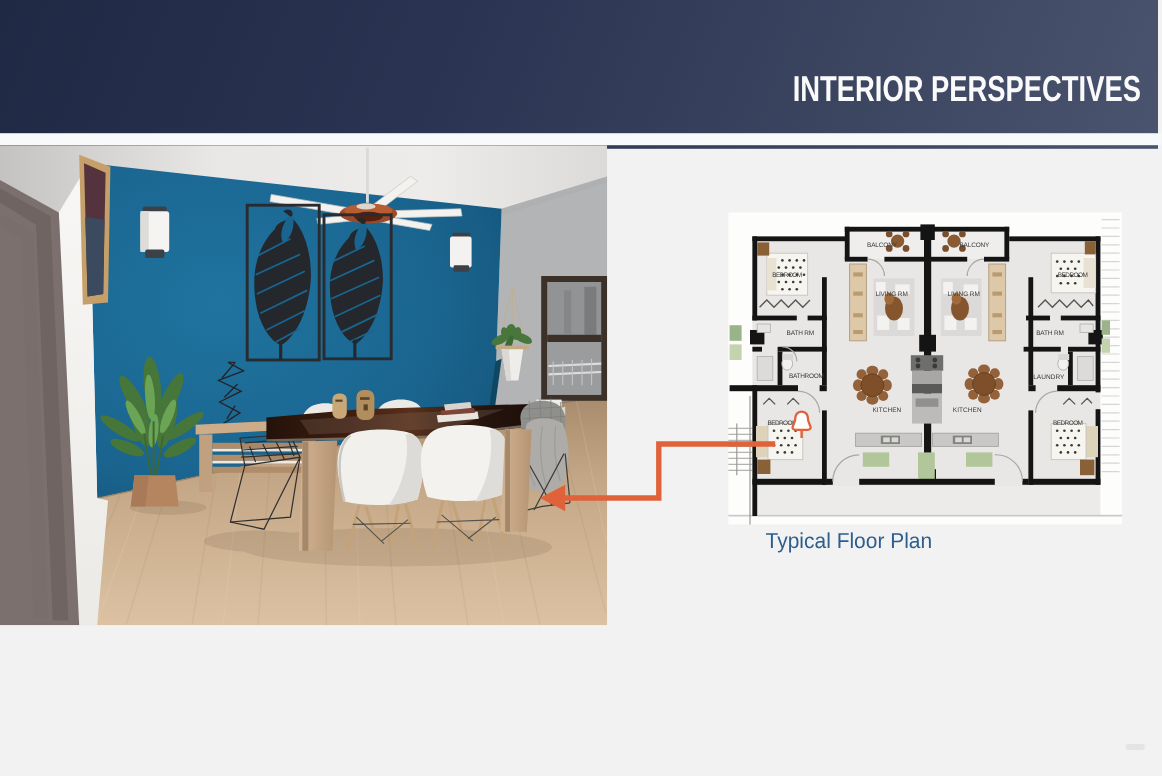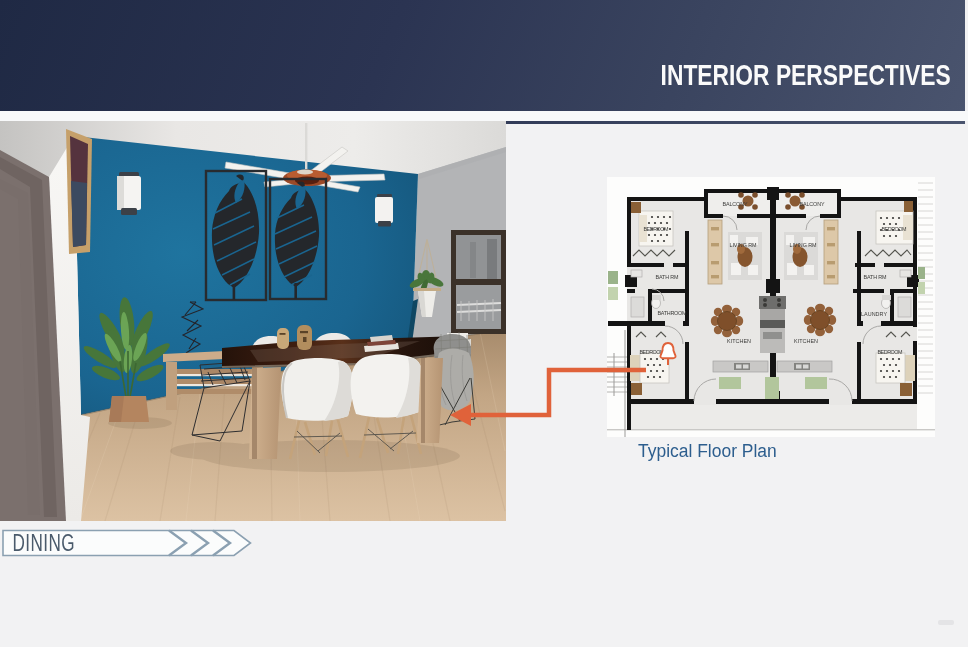--- a/index.html
+++ b/index.html
@@ -762,24 +762,15 @@
 
   <div class="arrowbox">
     <svg width="220" height="72" viewBox="0 0 220 72">
       <polyline points="206,12 109,12 109,57 28,57" fill="none" stroke="#e0623a" stroke-width="4.5"></polyline>
       <polygon points="10,57 31,46 31,68" fill="#e0623a"></polygon>
     </svg>
   </div>
 
   <div class="caption">Typical Floor Plan</div>
 
-  <div class="banner">
-    <svg width="254" height="28" viewBox="0 0 254 28">
-      <path d="M1,1.5 H232 L248.5,14 L232,26.5 H1 Z" fill="#fbfcfc" stroke="#8ba0b1" stroke-width="1.6"></path>
-      <polyline points="167,1.5 184,14 167,26.5" fill="none" stroke="#8ba0b1" stroke-width="2.4"></polyline>
-      <polyline points="189,1.5 206,14 189,26.5" fill="none" stroke="#8ba0b1" stroke-width="2.4"></polyline>
-      <polyline points="211,1.5 228,14 211,26.5" fill="none" stroke="#8ba0b1" stroke-width="2.4"></polyline>
-      <text x="10.5" y="22" font-size="23.5" fill="#4a5a6b" transform="scale(0.73,1)" transform-origin="10.5 0" style="letter-spacing:0.6px">DINING</text>
-    </svg>
-  </div>
 
   <div class="wm"></div>
 </div>
 
 </body></html>

